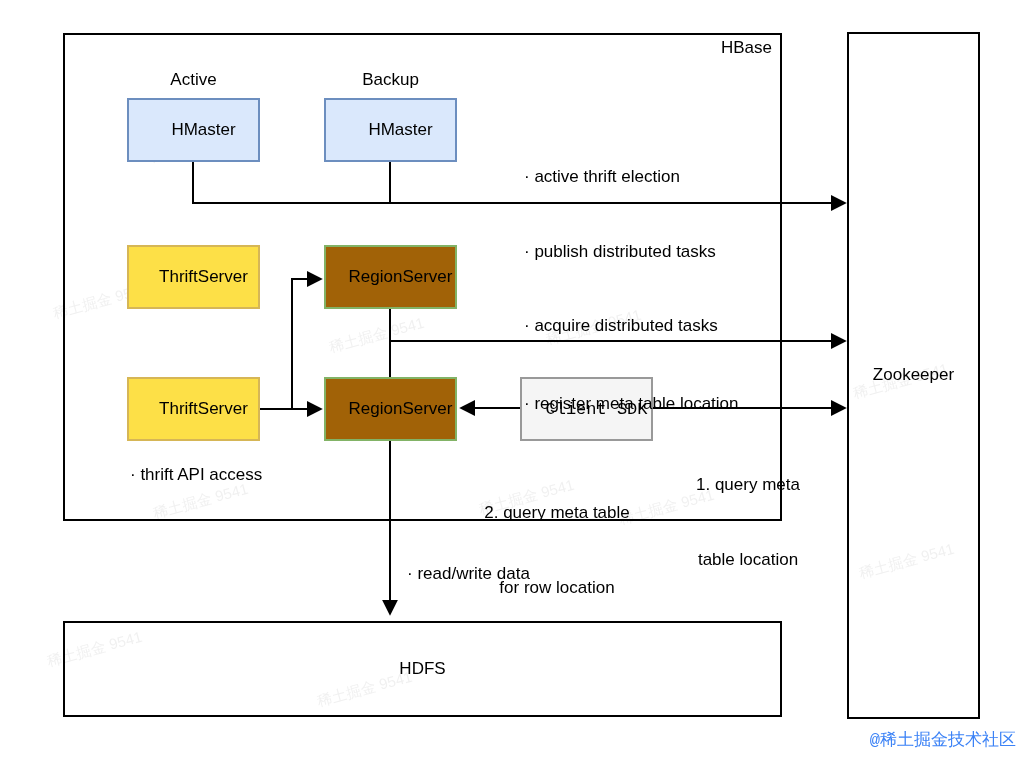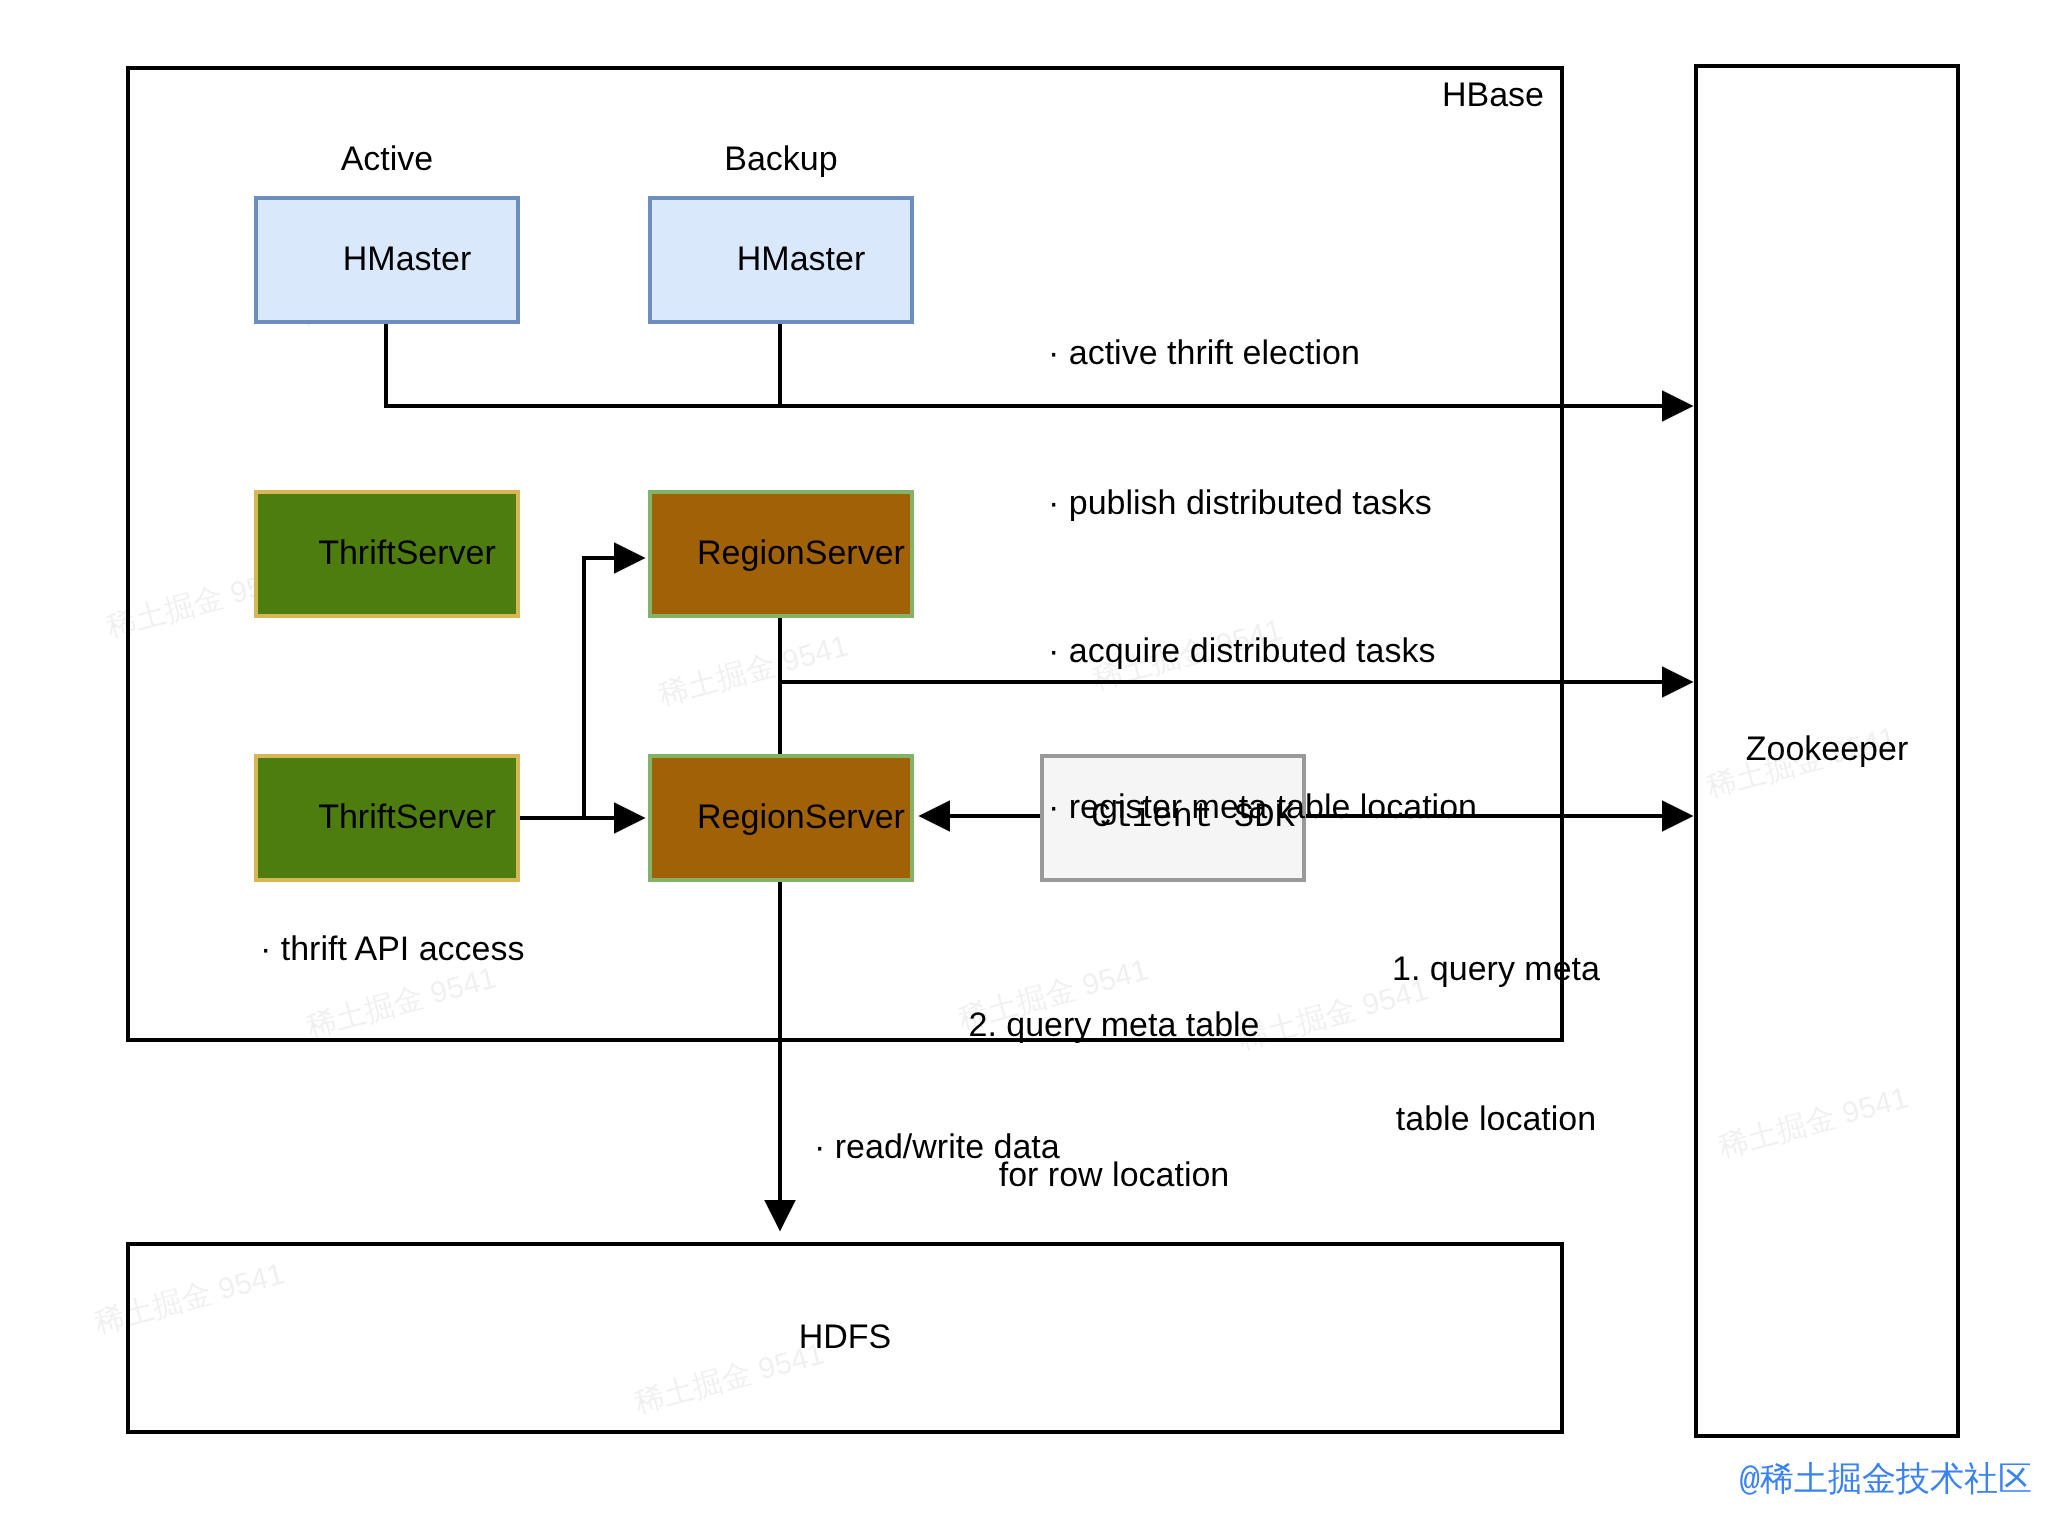--- a/index.html
+++ b/index.html
@@ -10,21 +10,21 @@
   }
   .container-box{
     position:absolute;border:2px solid #000;background:transparent;box-sizing:border-box;
   }
   .node{
     position:absolute;width:133px;height:64px;box-sizing:border-box;
     display:flex;align-items:center;justify-content:center;
     font-size:17px;border:2px solid;padding-left:20px;
   }
   .node-blue{background:#dae8fc;border-color:#6c8ebf;}
-  .node-yellow{background:#4d7c0f;border-color:#d6b656;}
+  .node-yellow{background:#fde047;border-color:#d6b656;}
   .node-green{background:#a16207;border-color:#82b366;}
   .node-gray{background:#f5f5f5;border-color:#999999;font-family:Liberation Mono, monospace;}
   .role-label{
     position:absolute;width:133px;text-align:center;font-size:17px;
   }
   .corner-label{
     position:absolute;font-size:17px;text-align:right;
   }
   .note{
     position:absolute;font-size:17px;line-height:25px;white-space:pre;

